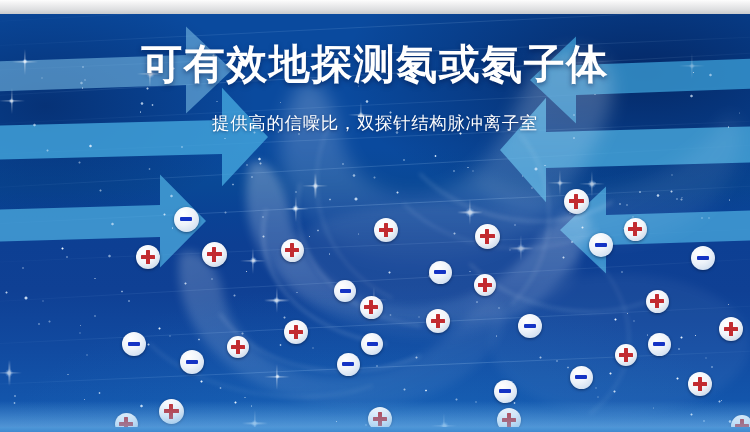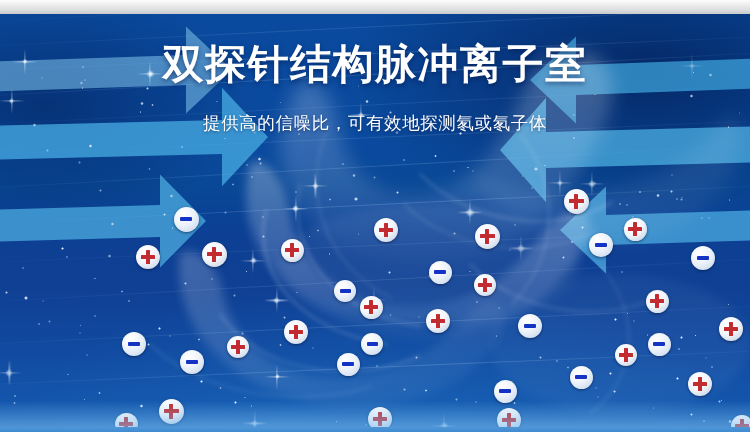--- a/index.html
+++ b/index.html
@@ -557,18 +557,18 @@
         <span class="plus-v" style="width: 3.4px; height: 13.2px;"></span>
         <span class="plus-h" style="height: 3.4px; width: 13.2px;"></span>
       </div>
     </div>
 
   <div class="bottom-glow"></div>
   <div class="bottom-band"></div>
 
   <div class="top-bar"></div>
 
-  <div class="title">双探针结构脉冲离子室</div>
+  <div class="title">可有效地探测氡或氡子体</div>
   <div class="subtitle">
-    <div>提供高的信噪比，可有效地探测氡或氡子体</div>
+    <div>提供高的信噪比，双探针结构脉冲离子室</div>
   </div>
 
 </div>
 
 </body></html>

